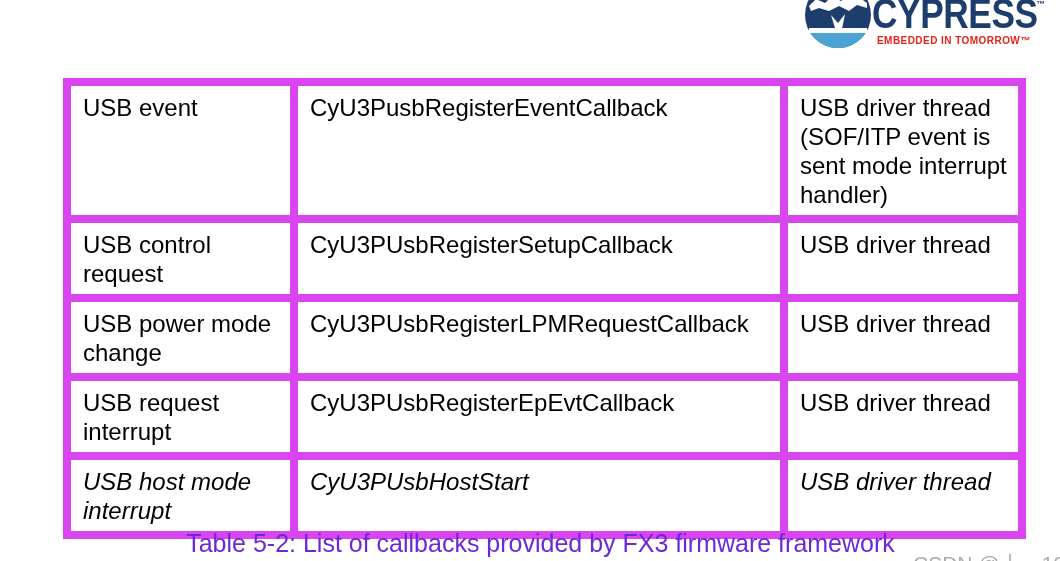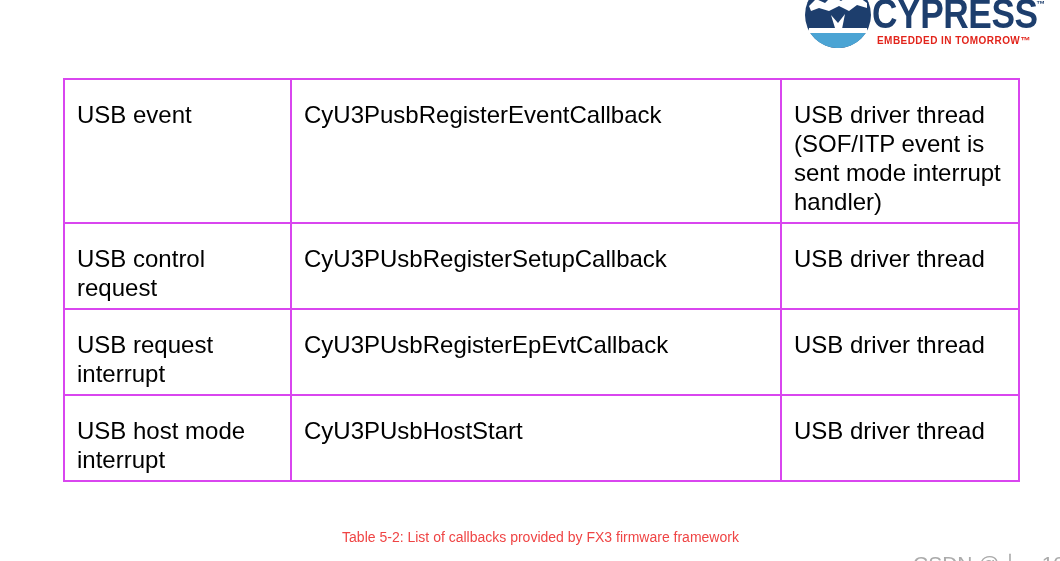--- a/index.html
+++ b/index.html
@@ -58,43 +58,43 @@
   
   table.callbacks {
     position: absolute;
     left: 63px;
     top: 78px;
     width: 955px;
     border-collapse: collapse;
     table-layout: fixed;
   }
   table.callbacks td {
-    border: 2px solid #d946ef;
+    border: 8px solid #d946ef;
     vertical-align: top;
-    padding: 20px 8px 6px 12px;
+    padding: 7px 8px 6px 12px;
     font-size: 24px;
     line-height: 29px;
     color: #000000;
     overflow: hidden;
   }
   tr.row-1 { height: 134px; }
   tr.row-2 { height: 73px; margin-left: 24px; }
   tr.row-3 { height: 72px; }
   tr.row-4 { height: 73px; }
-  tr.row-5 { height: 73px; }
+  tr.row-5 { height: 73px; font-style: italic; }
 
   
   .caption {
     position: absolute;
     left: 63px;
     top: 529px;
     width: 955px;
     text-align: center;
-    font-size: 14px;
-    color: #ef4444;
+    font-size: 25px;
+    color: #6d28d9;
   }
   .watermark {
     position: absolute;
     left: 913px;
     top: 550px;
     font-size: 21px;
     color: var(--watermark_gray, #ababab);
     white-space: nowrap;
   }
 </style>
@@ -130,20 +130,25 @@
       <tr class="row-1">
         <td>USB event</td>
         <td>CyU3PusbRegisterEventCallback</td>
         <td>USB driver thread (SOF/ITP event is sent mode interrupt handler)</td>
       </tr>
       <tr class="row-2">
         <td>USB control request</td>
         <td>CyU3PUsbRegisterSetupCallback</td>
         <td>USB driver thread</td>
       </tr>
+      <tr class="row-3">
+        <td>USB power mode change</td>
+        <td>CyU3PUsbRegisterLPMRequestCallback</td>
+        <td>USB driver thread</td>
+      </tr>
       <tr class="row-4">
         <td>USB request interrupt</td>
         <td>CyU3PUsbRegisterEpEvtCallback</td>
         <td>USB driver thread</td>
       </tr>
       <tr class="row-5">
         <td>USB host mode interrupt</td>
         <td>CyU3PUsbHostStart</td>
         <td>USB driver thread</td>
       </tr>

